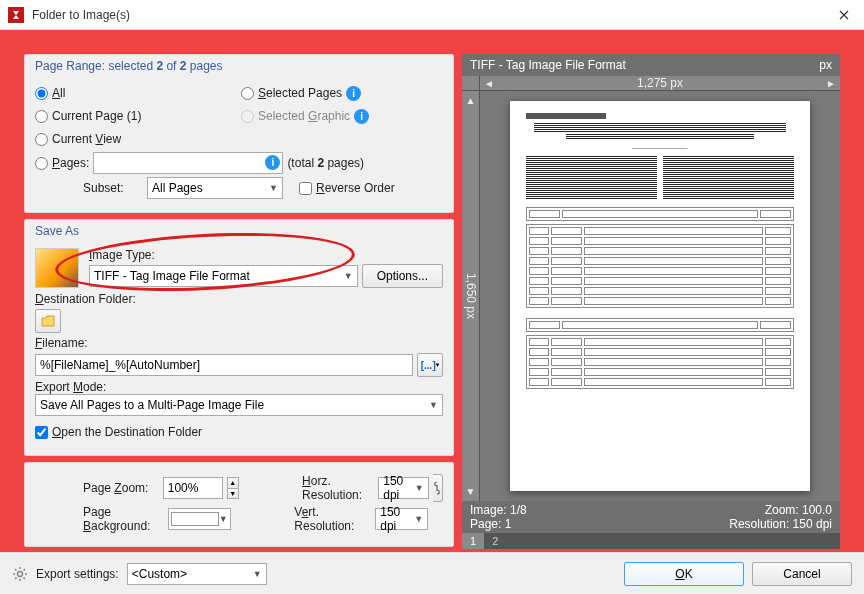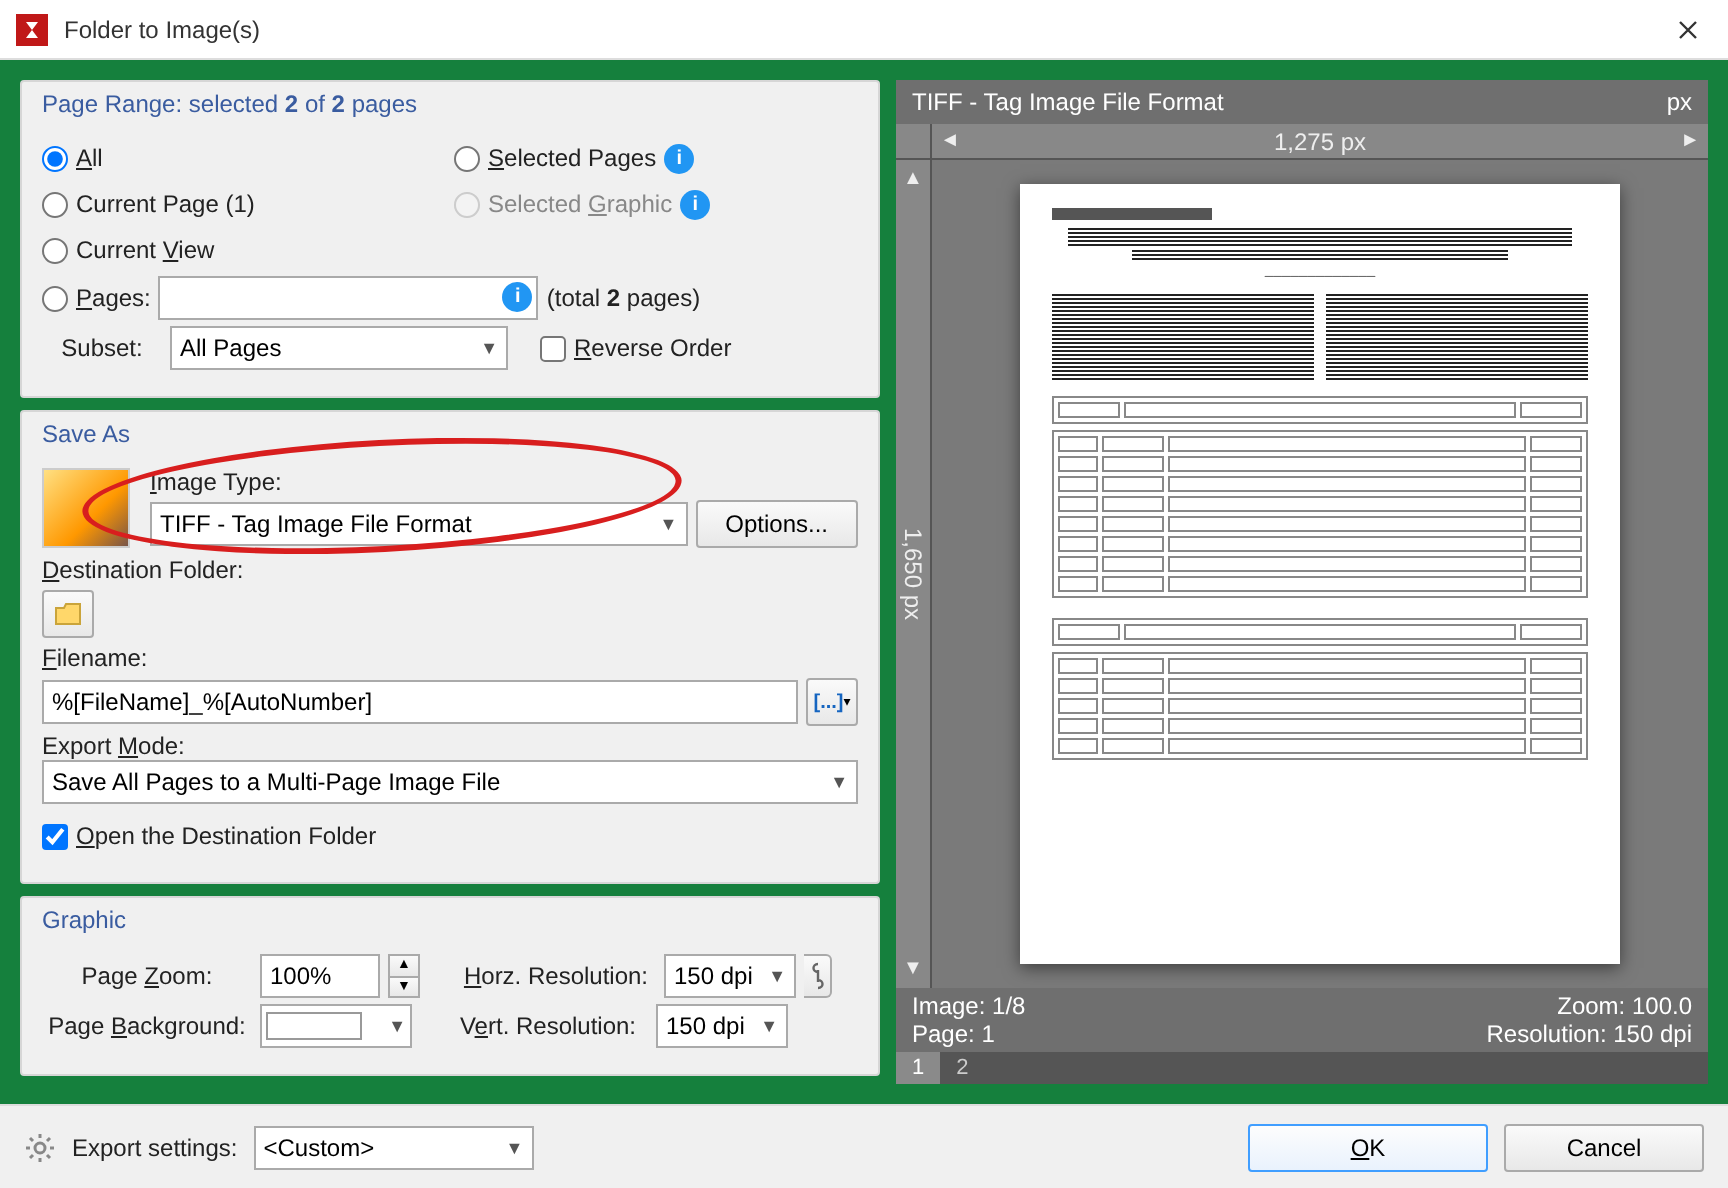--- a/index.html
+++ b/index.html
@@ -6,21 +6,21 @@
 body { background: #fff; width: 864px; height: 594px; overflow: hidden; }
 
 
 .titlebar { height: 30px; background: #fff; border-bottom: 1px solid #ddd; display: flex; align-items: center; padding: 0 8px; }
 .titlebar .app-icon { width: 16px; height: 16px; background: #c01818; margin-right: 8px; display:flex; align-items:center; justify-content:center; }
 .titlebar .app-icon svg { width:10px; height:10px; }
 .titlebar .title { flex: 1; color: #333; }
 .titlebar .close { width: 40px; height: 30px; display: flex; align-items: center; justify-content: center; margin-right:-8px; cursor:pointer; }
 
 
-.content { display: flex; height: 522px; padding: 10px; gap: 8px; background: #15803d; }
+.content { display: flex; height: 522px; padding: 24px; gap: 8px; background: #ef4444; }
 .left { width: 430px; display: flex; flex-direction: column; gap: 6px; }
 .right { flex: 1; background: #6f6f6f; display: flex; flex-direction: column; }
 
 
 .group { border: 1px solid #d6d6d6; border-radius: 2px; padding: 8px 10px 10px; background: #f0f0f0; }
 .group-title { color: #3a5ca0; margin: -8px -10px 6px; padding: 4px 10px; font-size: 12px; }
 
 
 .row { display: flex; align-items: center; gap: 4px; margin: 3px 0; min-height: 20px; }
 .half { width: 50%; display: flex; align-items: center; gap: 4px; }
@@ -28,21 +28,21 @@
 .label { color: #222; }
 .u { text-decoration: underline; }
 .mute { color: #888; }
 input[type=text], select, .combo { height: 22px; border: 1px solid #aaa; background: #fff; padding: 0 4px; font-size: 12px; }
 .combo { display:flex; align-items:center; justify-content:space-between; }
 .combo .arrow { font-size:9px; color:#555; }
 .readonly { color: #888; background:#fff; }
 .btn { height: 24px; border: 1px solid #aaa; background: linear-gradient(#fafafa,#e8e8e8); padding: 0 14px; cursor:pointer; border-radius:2px; }
 .iconbtn { width: 26px; height: 24px; border: 1px solid #aaa; background: linear-gradient(#fafafa,#e8e8e8); display:flex; align-items:center; justify-content:center; cursor:pointer; border-radius:2px; }
 .info-icon { width:15px; height:15px; border-radius:50%; background:#2196f3; color:#fff; font-size:10px; display:inline-flex; align-items:center; justify-content:center; font-weight:bold; }
-.lbl-right { text-align:center; color:#222; }
+.lbl-right { text-align:left; color:#222;margin-left:48px; }
 
 
 .ellipse { position:absolute; border:3px solid #d81e1e; border-radius:50%; pointer-events:none; }
 
 
 .preview-hdr { background:#6f6f6f; color:#fff; padding:4px 8px; display:flex; justify-content:space-between; font-size:12px; }
 .ruler-row { display:flex; height:18px; }
 .ruler-corner { width:18px; background:#888; border-right:1px solid #555; border-bottom:1px solid #555; }
 .ruler-h { flex:1; background:#888; color:#eee; display:flex; align-items:center; justify-content:center; font-size:11px; position:relative; border-bottom:1px solid #555; }
 .ruler-h .arrow-l, .ruler-h .arrow-r { position:absolute; font-size:10px; }
@@ -129,21 +129,21 @@
         <input type="radio" class="radio" style="">
         <span class="label"><span class="u">P</span>ages:</span>
         <div style="position:relative; flex:0 0 190px;">
           <input type="text" style="width: 100%; padding-right: 20px;">
           <span class="info-icon" style="position:absolute; right:3px; top:3px;">i</span>
         </div>
         <span class="label">(total <b>2</b> pages)</span>
       </div>
       <div class="row">
         <span class="lbl-right" style="width:60px;">Subset:</span>
-        <div class="combo" style="width:169px;">
+        <div class="combo" style="width:136px;">
           <span>All Pages</span>
             <span class="arrow">▼</span>
         </div>
         <span style="width:8px;"></span>
         <input type="checkbox" class="check" style="">
         <span class="label"><span class="u">R</span>everse Order</span>
       </div>
     </div>
 
     <div class="group" style="position:relative;">
@@ -183,21 +183,20 @@
         <span>Save All Pages to a Multi-Page Image File</span>
           <span class="arrow">▼</span>
       </div>
       <div class="row" style="margin-top:6px;">
         <input type="checkbox" class="check" checked="" style="">
         <span class="label"><span class="u">O</span>pen the Destination Folder</span>
       </div>
     </div>
 
     <div class="group">
-      <div class="group-title">Graphic</div>
       <div class="row">
         <span class="lbl-right" style="width:105px;">Page <span class="u">Z</span>oom:</span>
         <input type="text" style="width: 60px;" value="100%">
         <div class="spinner">
             <div>▲</div>
             <div>▼</div>
           </div>
         <span style="width:10px;"></span>
         <span class="lbl-right" style="width:100px;"><span class="u">H</span>orz. Resolution:</span>
         <div class="combo" style="width:66px;">

